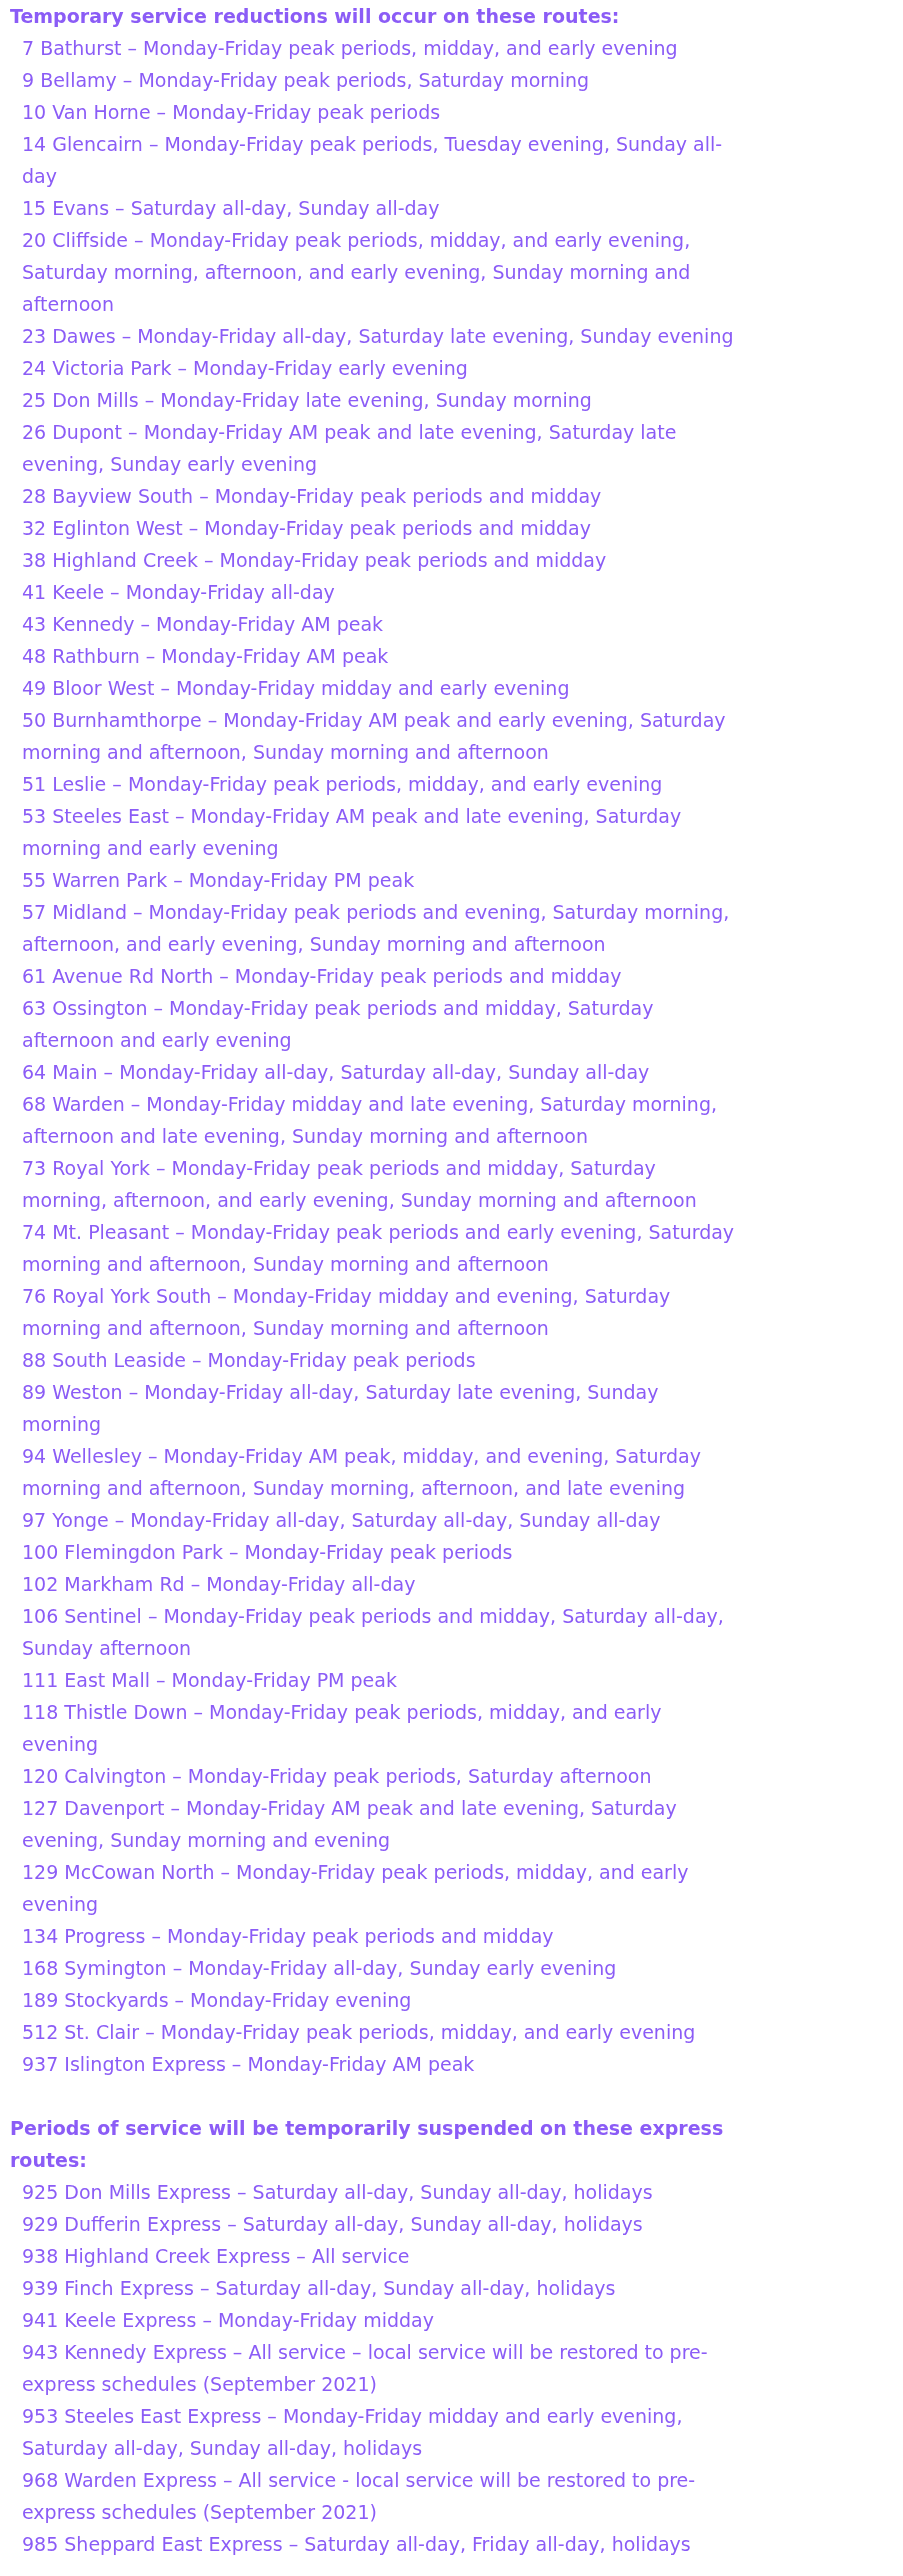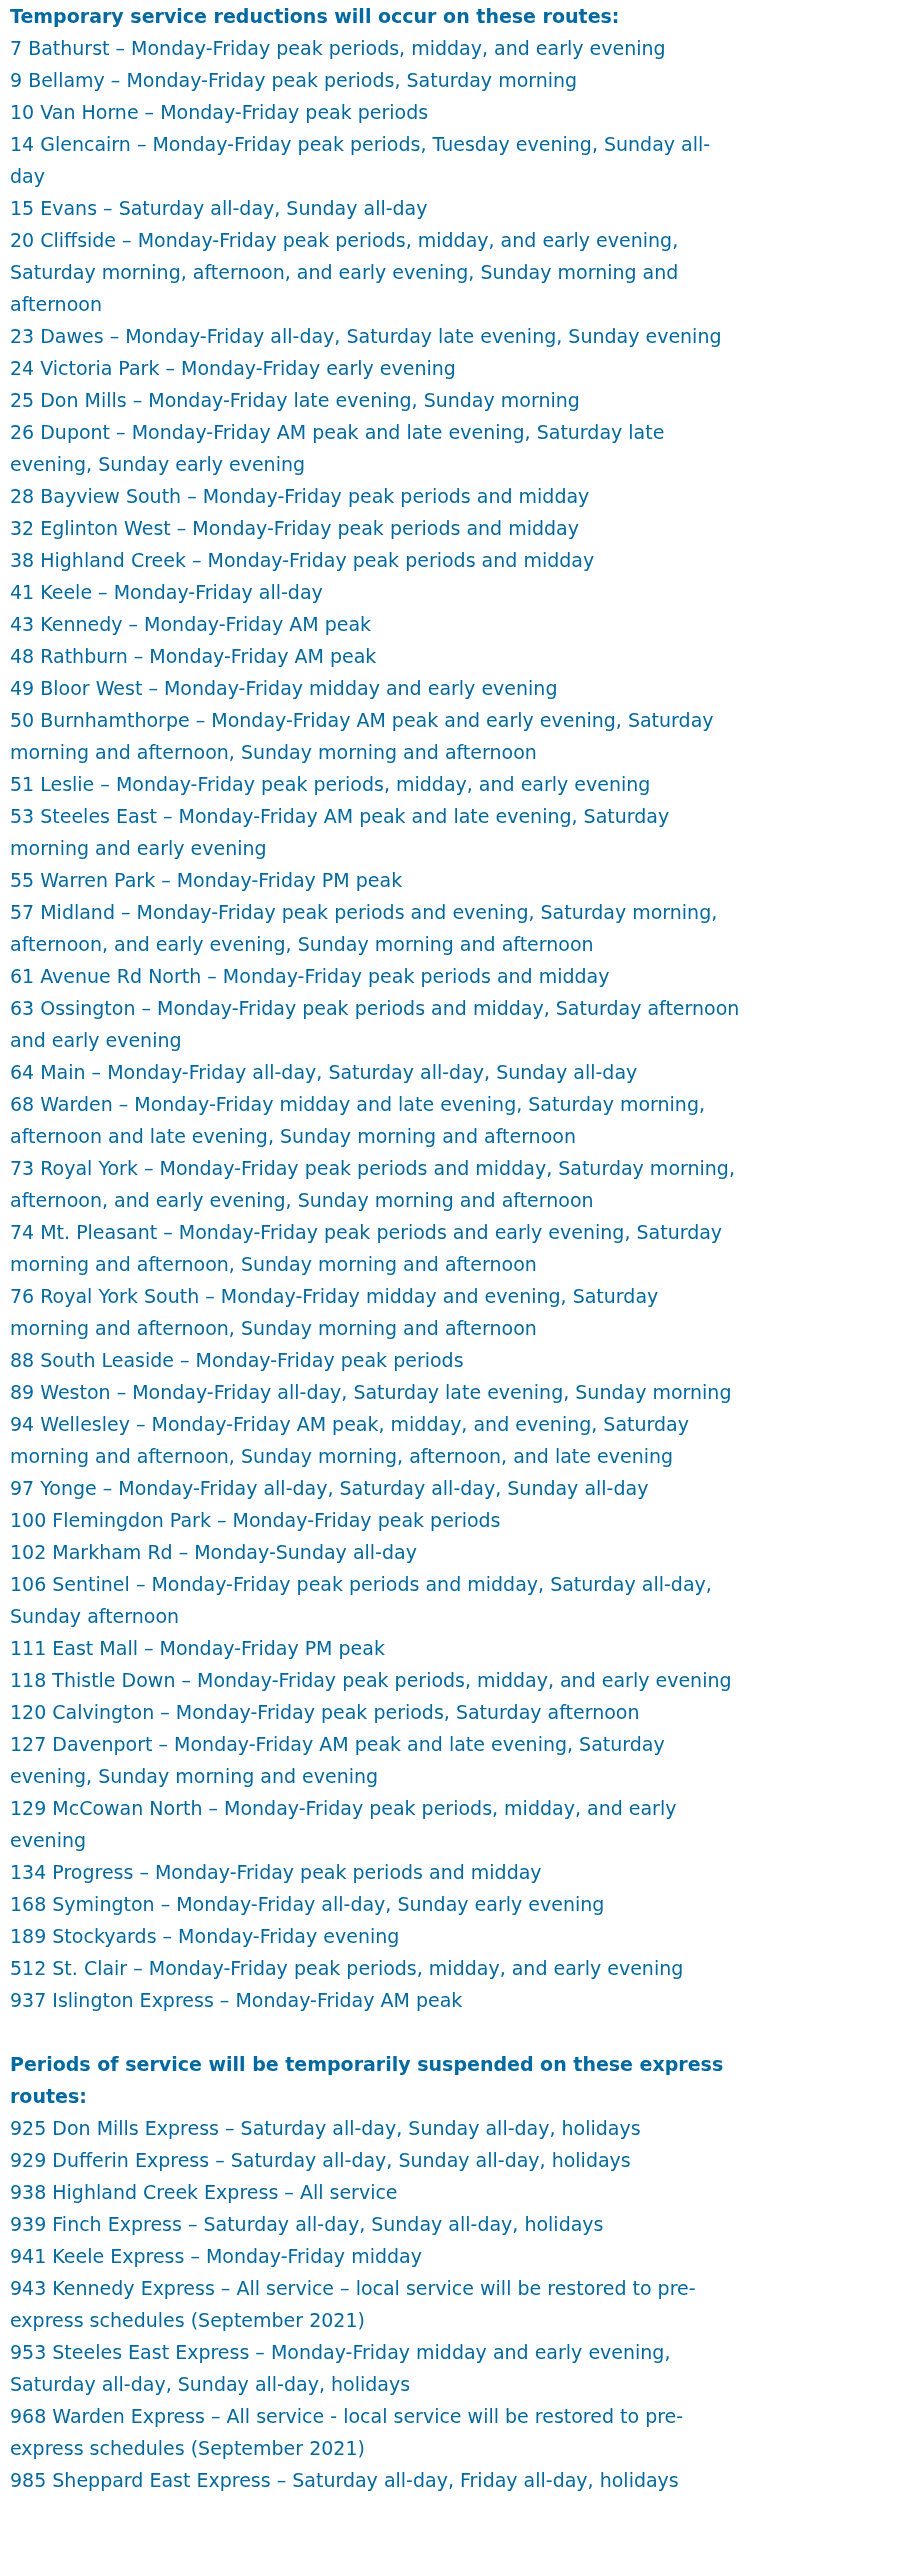--- a/index.html
+++ b/index.html
@@ -12,28 +12,29 @@
     height: 2576px;
     overflow: hidden;
   }
   .content {
     box-sizing: content-box;
     width: 732px;
     padding: 0 0 0 10px;
     font-family: "DejaVu Sans", "Liberation Sans", sans-serif;
     font-size: 19px;
     line-height: 32px;
-    color: #0369a1;
+    color: #8b5cf6;
     -webkit-font-smoothing: antialiased;
   }
   .heading {
     font-weight: bold;
   }
   .route {
     font-weight: normal;
+    margin-left: 12px;
   }
   .spacer {
     height: 32px;
   }
 </style>
 </head>
 <body>
 
 <div class="content">
 
@@ -68,21 +69,21 @@
         <div class="route">64 Main – Monday-Friday all-day, Saturday all-day, Sunday all-day</div>
         <div class="route">68 Warden – Monday-Friday midday and late evening, Saturday morning, afternoon and late evening, Sunday morning and afternoon</div>
         <div class="route">73 Royal York – Monday-Friday peak periods and midday, Saturday morning, afternoon, and early evening, Sunday morning and afternoon</div>
         <div class="route">74 Mt. Pleasant – Monday-Friday peak periods and early evening, Saturday morning and afternoon, Sunday morning and afternoon</div>
         <div class="route">76 Royal York South – Monday-Friday midday and evening, Saturday morning and afternoon, Sunday morning and afternoon</div>
         <div class="route">88 South Leaside – Monday-Friday peak periods</div>
         <div class="route">89 Weston – Monday-Friday all-day, Saturday late evening, Sunday morning</div>
         <div class="route">94 Wellesley – Monday-Friday AM peak, midday, and evening, Saturday morning and afternoon, Sunday morning, afternoon, and late evening</div>
         <div class="route">97 Yonge – Monday-Friday all-day, Saturday all-day, Sunday all-day</div>
         <div class="route">100 Flemingdon Park – Monday-Friday peak periods</div>
-        <div class="route">102 Markham Rd – Monday-Sunday all-day</div>
+        <div class="route">102 Markham Rd – Monday-Friday all-day</div>
         <div class="route">106 Sentinel – Monday-Friday peak periods and midday, Saturday all-day, Sunday afternoon</div>
         <div class="route">111 East Mall – Monday-Friday PM peak</div>
         <div class="route">118 Thistle Down – Monday-Friday peak periods, midday, and early evening</div>
         <div class="route">120 Calvington – Monday-Friday peak periods, Saturday afternoon</div>
         <div class="route">127 Davenport – Monday-Friday AM peak and late evening, Saturday evening, Sunday morning and evening</div>
         <div class="route">129 McCowan North – Monday-Friday peak periods, midday, and early evening</div>
         <div class="route">134 Progress – Monday-Friday peak periods and midday</div>
         <div class="route">168 Symington – Monday-Friday all-day, Sunday early evening</div>
         <div class="route">189 Stockyards – Monday-Friday evening</div>
         <div class="route">512 St. Clair – Monday-Friday peak periods, midday, and early evening</div>

